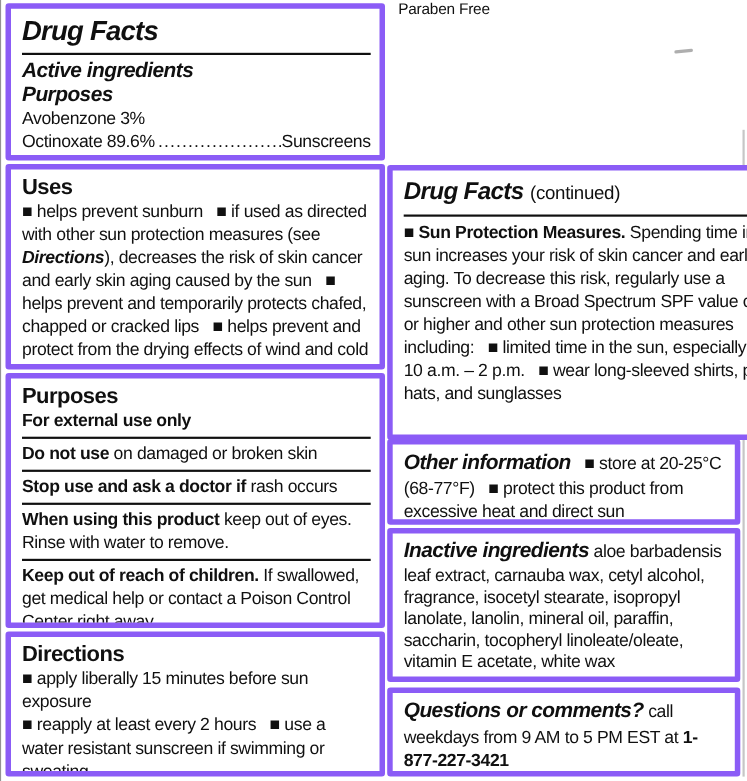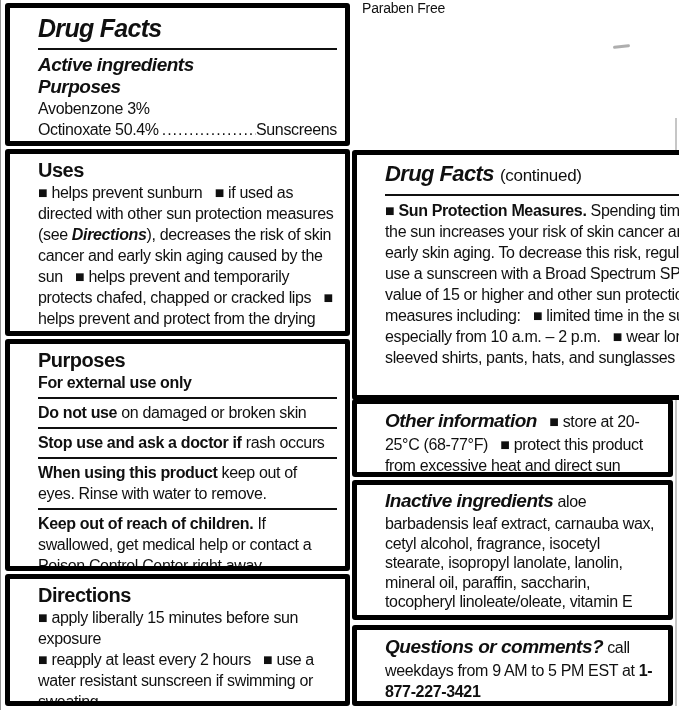--- a/index.html
+++ b/index.html
@@ -1,22 +1,22 @@
 <!DOCTYPE html>
 <html><head>
 <meta charset="utf-8">
 <style>
   html,body { margin:0; padding:0; background:#ffffff; }
   .page {
     position:relative; width:679px; height:710px; background:#ffffff;
     font-family:"Liberation Sans", sans-serif; color:#101010; overflow:hidden;
   }
   .box {
-    position:absolute; background:#fff; border:5px solid #000000;
-    border-radius:3px; box-sizing:border-box; padding:4px 8px 5px 28px;
+    position:absolute; background:#fff; border:5px solid #8b5cf6;
+    border-radius:3px; box-sizing:border-box; padding:4px 8px 5px 10px;
     overflow:hidden;
   }
   p { margin:0; font-size:16px; line-height:21px; letter-spacing:-0.35px; white-space:pre-wrap; }
   .b  { font-weight:bold; }
   .bi { font-weight:bold; font-style:italic; }
   .h1 { font-size:25px; font-weight:bold; font-style:italic; letter-spacing:-0.7px;
         line-height:29px; margin-top:2px; }
   .h1-sm { font-size:22px; font-weight:bold; font-style:italic; letter-spacing:-0.6px; }
   .cont-suffix { font-size:17px; letter-spacing:-0.3px; margin-left:6px; font-style:normal; font-weight:normal; }
   .h2 { font-size:20px; font-weight:bold; letter-spacing:-0.5px; line-height:24px; }
@@ -55,21 +55,21 @@
     <div class="h1">Drug Facts</div>
     <div class="rule"></div>
     <div class="heading-row">
       <span class="h2inline">Active ingredients</span>
       <span class="h2inline">Purposes</span>
     </div>
     <div class="ing-row">
       <span>Avobenzone 3%</span>
     </div>
     <div class="ing-row">
-      <span>Octinoxate 50.4%</span>
+      <span>Octinoxate 89.6%</span>
       <span class="leader">..........................................................................</span>
       <span class="purpose">Sunscreens</span>
     </div>
     <div class="ing-row">
       <span>White petrolatum 42.3%</span>
       <span class="leader">..........................................................................</span>
       <span class="purpose">Skin protectant</span>
     </div>
   </section>
 

